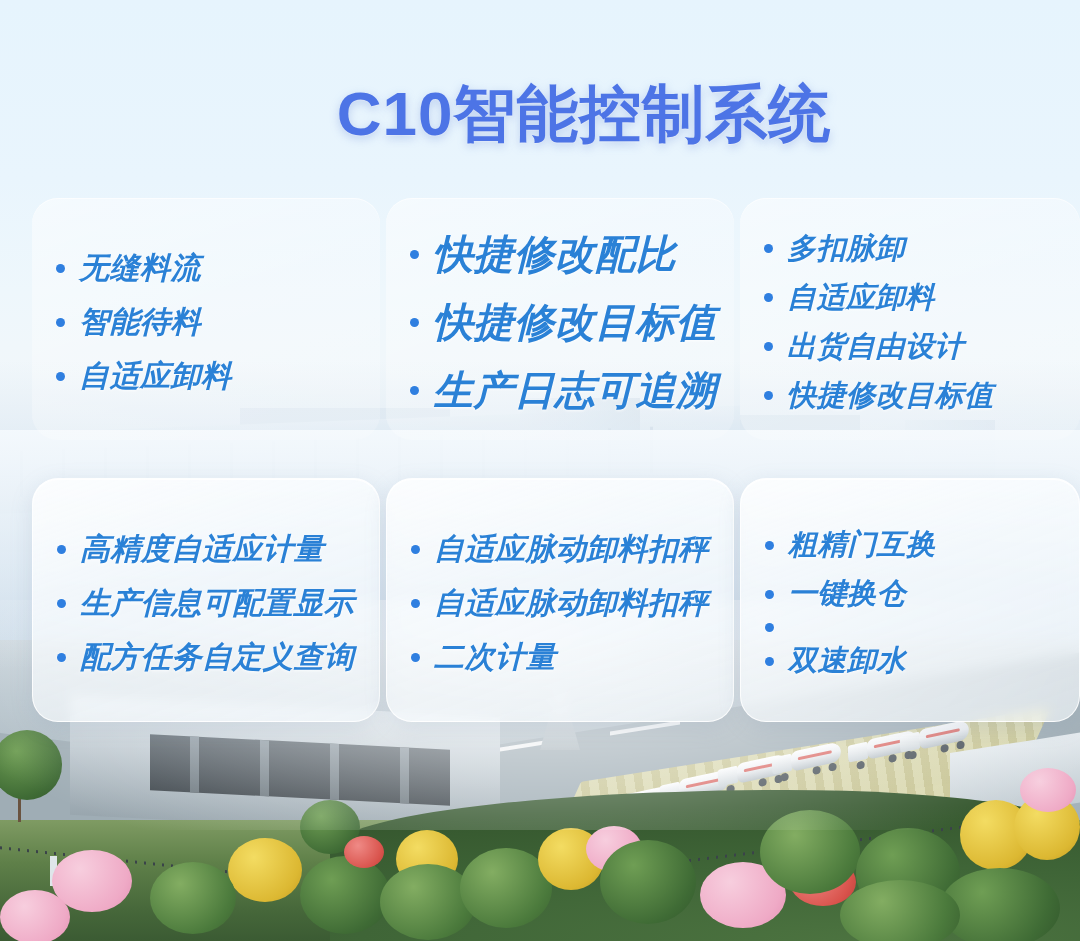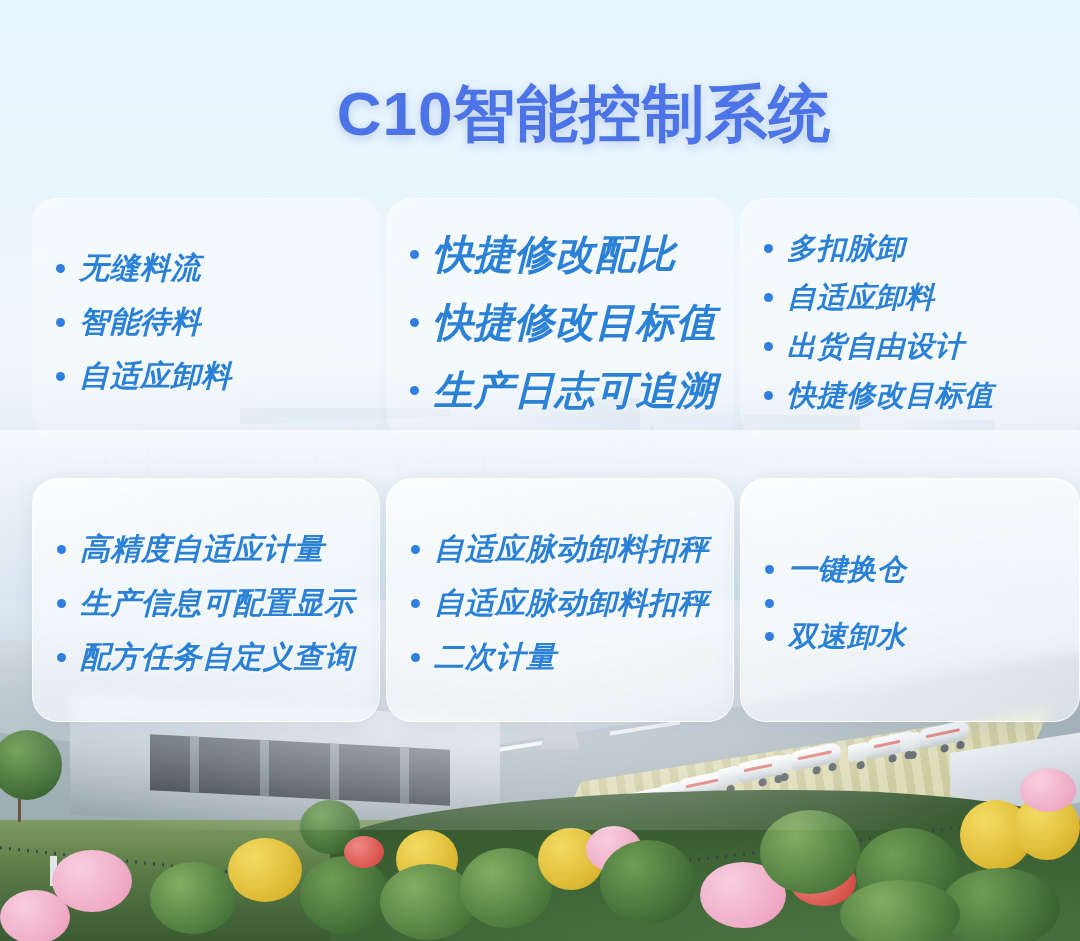--- a/index.html
+++ b/index.html
@@ -449,20 +449,24 @@
               <span class="bullet"></span>
               <span>二次计量</span>
             </li>
         </ul>
       </div>
 
       <div class="card bottom four c6">
         <ul>
           <li>
               <span class="bullet"></span>
+              <span>粗精门互换</span>
+            </li>
+          <li>
+              <span class="bullet"></span>
               <span>一键换仓</span>
             </li>
           <li>
               <span class="bullet"></span>
             </li>
           <li>
               <span class="bullet"></span>
               <span>双速卸水</span>
             </li>
         </ul>

